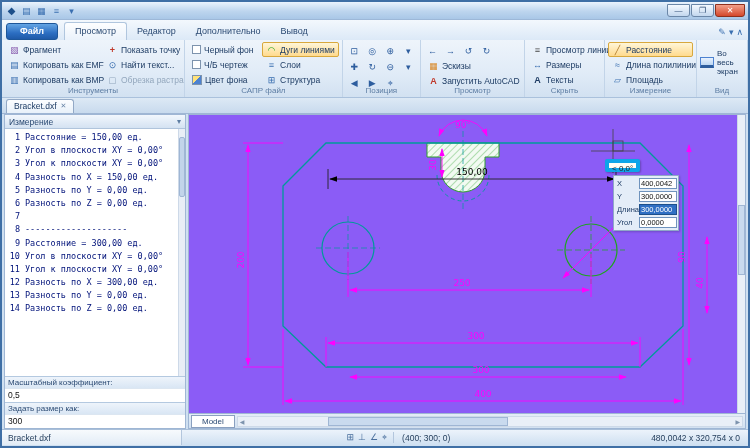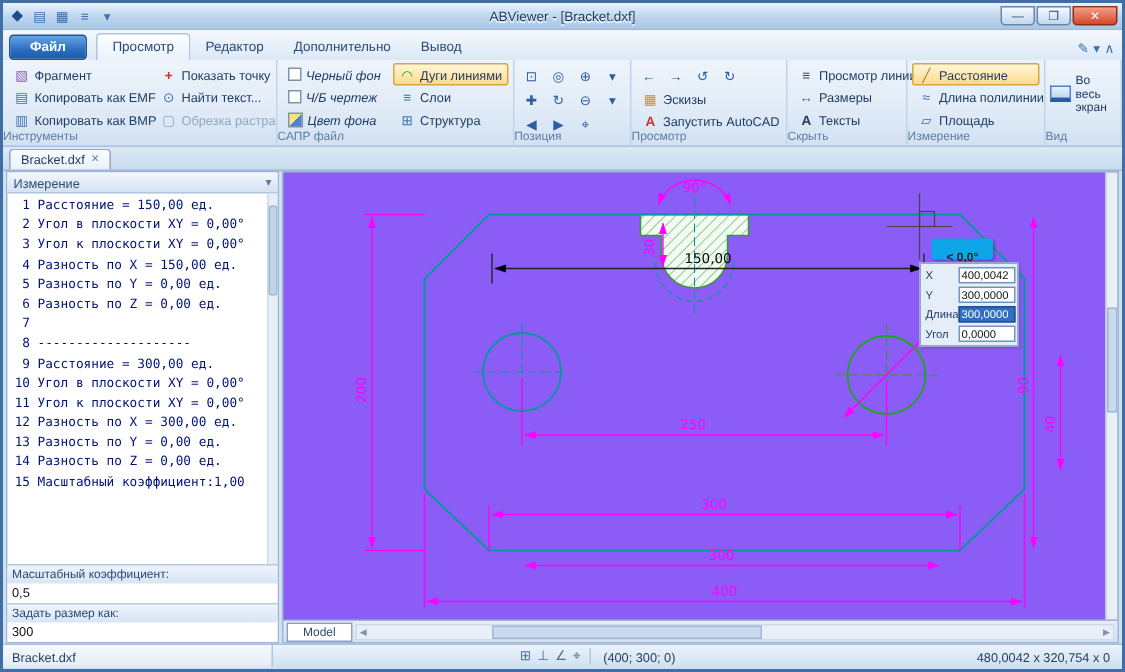--- a/index.html
+++ b/index.html
@@ -31,21 +31,21 @@
   .mtab.active { background:linear-gradient(#fdfeff,#eaf2fb); border:1px solid #b0c6de;
     border-bottom:none; border-radius:3px 3px 0 0; }
   .tabrow-right { margin-left:auto; display:flex; align-items:center; gap:3px; padding:0 5px 3px; }
   .tabrow-right span { font-size:9px; color:#3a6fb0; }
 
   
   .ribbon { position:absolute; top:38px; left:0; right:0; height:58px;
     background:linear-gradient(#eef4fb,#e0ebf7 60%,#d2e1f1); border-bottom:1px solid #aac1dc;
     display:flex; }
   .group { position:relative; height:100%; padding:2px 3px 12px; border-right:1px solid #c2d4e8; }
-  .group-label { position:absolute; bottom:0; left:0; right:0; height:11px; 
+  .group-label { position:absolute; bottom:0; left:0; right:0; height:11px; text-align:center;
     font-size:8px; color:#5d7da3; }
   .gcols { display:flex; gap:2px; }
   .gcol { display:flex; flex-direction:column; }
   .btn { display:flex; align-items:center; gap:3px; height:15px; padding:0 3px;
     font-size:8.5px; color:#1e3c64; white-space:nowrap; border:1px solid transparent; border-radius:2px; }
   .btn.hl { background:linear-gradient(#fff6d8,#ffda8e); border-color:#d8a83d; }
   .btn.disabled { color:#93a7bd; }
   .ic { width:11px; text-align:center; font-size:9px; flex:0 0 auto; }
   .cb { width:9px; height:9px; background:#fff; border:1px solid #7d93ad; flex:0 0 auto; }
   .swatch { width:10px; height:10px; border:1px solid #7d93ad; flex:0 0 auto;
@@ -86,23 +86,23 @@
   .field-v { background:#fff; border-top:1px solid #dce6f1; font-size:8.5px; color:#111;
     padding:1px 3px; height:14px; }
 
   
   .canvas { position:absolute; top:112px; left:186px; width:558px; height:300px;
     background:#8b5cf6; border:1px solid #9fb6d4; }
   .canvas svg { display:block; }
   .cv-vscroll { position:absolute; top:0; right:0; bottom:0; width:8px; background:#e9eff7;
     border-left:1px solid #cdd9e8; font-size:5px; color:#7d93ad; text-align:center; }
   .cv-vthumb { position:absolute; top:90px; left:0; right:0; height:70px; background:#c9daee; border:1px solid #9fb6d4; }
-  .tooltip { position:absolute; left:432px; top:44px; background:#fffef7; border:7px solid #0ea5e9;
+  .tooltip { position:absolute; left:416px; top:44px; background:#fffef7; border:4px solid #0ea5e9;
     border-radius:2px; font-size:8px; color:#222; padding:0 3px; height:13px; line-height:12px;
-    box-shadow:1px 1px 2px rgba(0,0,0,.25);font-weight:bold; }
+    box-shadow:1px 1px 2px rgba(0,0,0,.25); }
   .coordbox { position:absolute; left:424px; top:60px; background:#e4edf8; border:1px solid #8fa8c8;
     padding:1px; box-shadow:1px 1px 2px rgba(0,0,0,.2); }
   .crow { display:flex; align-items:center; height:13px; }
   .clabel { width:24px; font-size:7.5px; color:#1e3c64; padding-left:2px; }
   .cval { width:38px; height:11px; background:#fff; border:1px solid #6f93bd; font-size:7.5px;
     color:#111; padding:0 1px; line-height:10px; }
   .cval.sel { background:#2f6fc4; color:#fff; border-color:#1d4f8a; }
 
   
   .modelrow { position:absolute; top:412px; left:186px; width:558px; height:15px;
@@ -132,21 +132,20 @@
 <div class="window">
 
   <div class="titlebar">
     <div class="qa">
       <span class="appic">◆</span>
       <span>▤</span>
       <span>▦</span>
       <span>≡</span>
       <span>▾</span>
     </div>
-    <div class="title-text">ABViewer - [Bracket.dxf]</div>
     <div class="winbtns">
       <div class="winbtn">—</div>
       <div class="winbtn">❐</div>
       <div class="winbtn close">✕</div>
     </div>
   </div>
 
   <div class="tabrow">
     <div class="file-btn">Файл</div>
     <div class="mtab active">Просмотр</div>
@@ -191,21 +190,21 @@
             <span class="ic">▢</span>
             <span>Обрезка растра</span>
             </div>
         </div>
       </div>
       <div class="group-label">Инструменты</div>
     </div>
 
     <div class="group" style="width:162px;">
       <div class="gcols">
-        <div class="gcol" style="width:72px;font-style:italic;">
+        <div class="gcol" style="width:72px;">
           <div class="btn">
             <span class="cb"></span>
             <span>Черный фон</span>
             </div>
           <div class="btn">
             <span class="cb"></span>
             <span>Ч/Б чертеж</span>
             </div>
           <div class="btn">
             <span class="swatch"></span>
@@ -370,24 +369,20 @@
           <span class="ln">12</span>
           <span>Разность по X = 300,00 ед.</span>
         </div>
       <div class="mline">
           <span class="ln">13</span>
           <span>Разность по Y = 0,00 ед.</span>
         </div>
       <div class="mline">
           <span class="ln">14</span>
           <span>Разность по Z = 0,00 ед.</span>
-        </div>
-      <div class="mline">
-          <span class="ln">15</span>
-          <span>Масштабный коэффициент:1,00</span>
         </div>
       <div class="vscroll">
           <div class="vthumb"></div>
         </div>
     </div>
     <div class="field-h">Масштабный коэффициент:</div>
     <div class="field-v">0,5</div>
     <div class="field-h">Задать размер как:</div>
     <div class="field-v">300</div>
   </div>

